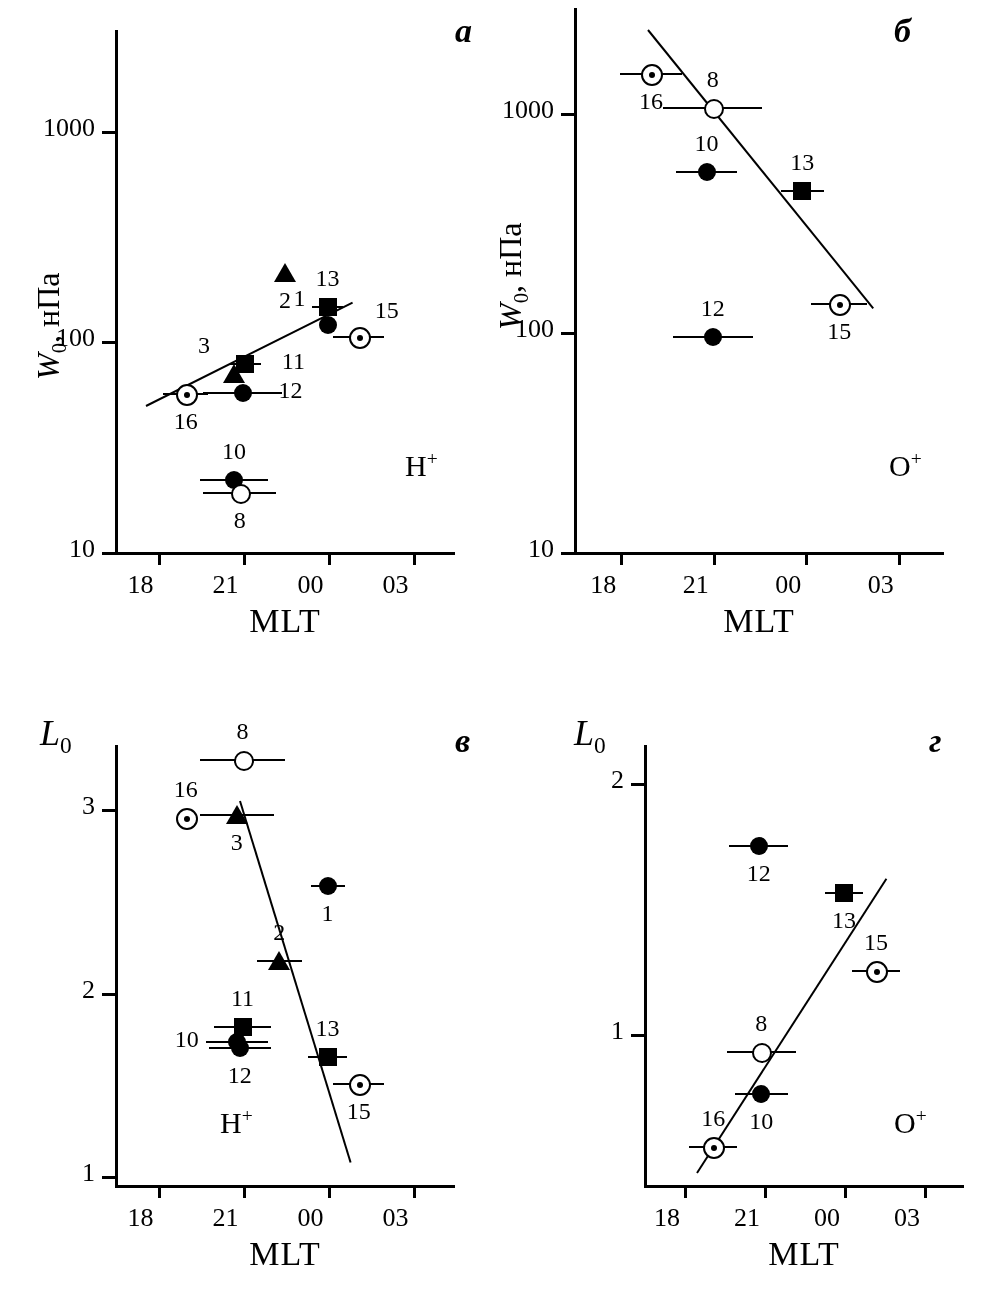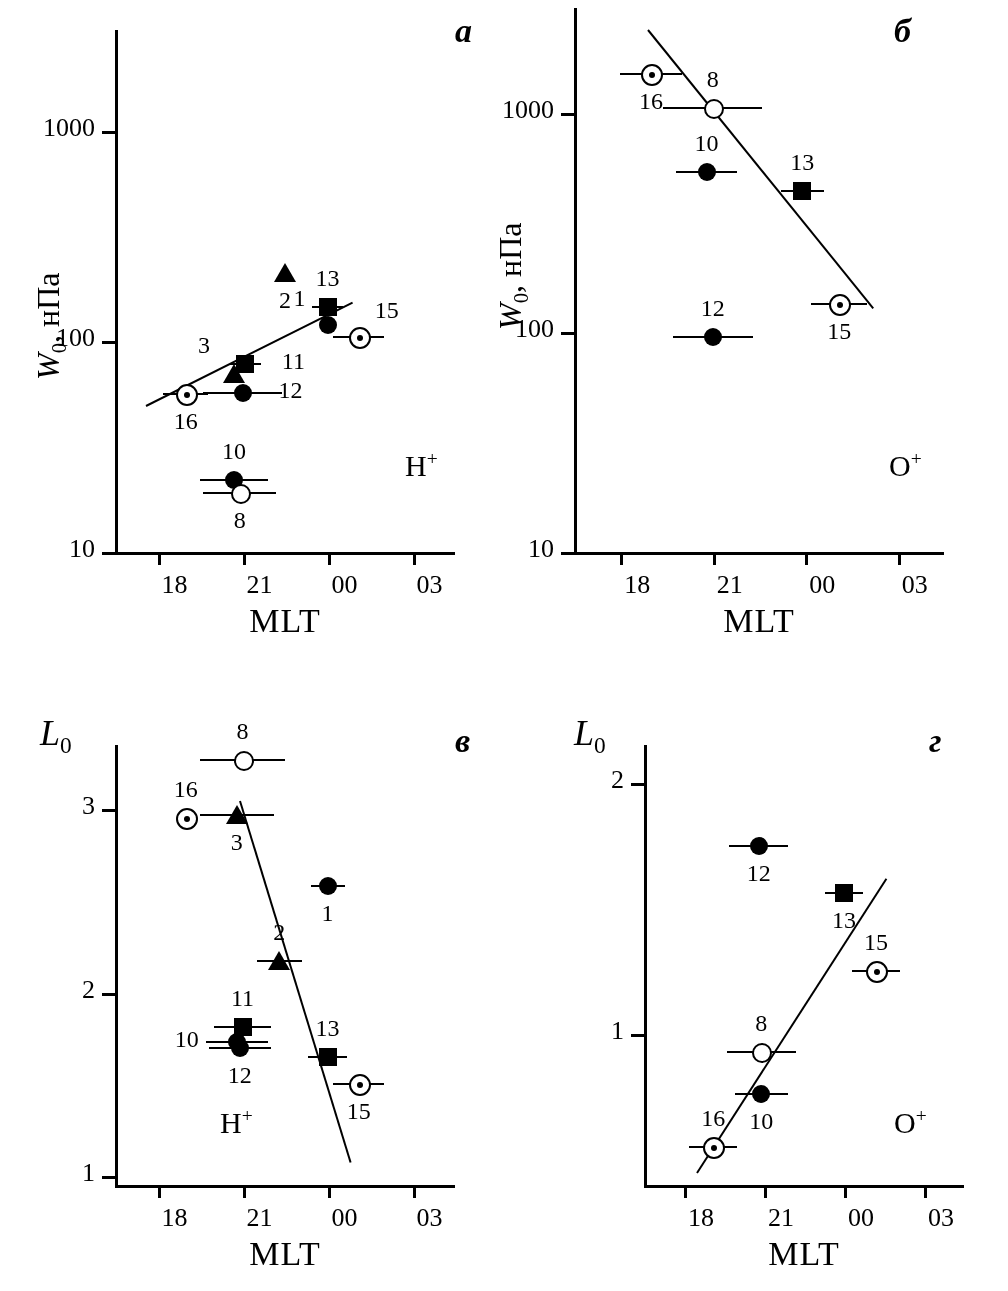--- a/index.html
+++ b/index.html
@@ -7,21 +7,21 @@
     width:1008px;height:1291px;
     background:#fff;
     font-family:"Liberation Serif", serif;
     color:#000;
     position:relative;
     overflow:hidden;
   }
   .panel{position:absolute;}
   .axis-line{position:absolute;background:#000;}
   .tick{position:absolute;background:#000;}
-  .ticklabel{position:absolute;font-size:26px;text-align:right;}
+  .ticklabel{position:absolute;font-size:26px;text-align:left;}
   .axistitle{position:absolute;font-size:34px;letter-spacing:1px;}
   .panel-letter{position:absolute;font-size:34px;font-style:italic;font-weight:bold;}
   .species{position:absolute;font-size:30px;}
   .sup{font-size:0.65em;vertical-align:super;}
   .sub{font-size:0.65em;vertical-align:sub;}
   .ylabel-h{position:absolute;font-size:32px;}
   .ptlabel{position:absolute;font-size:24px;text-align:center;white-space:nowrap;}
   .errbar{position:absolute;background:#000;height:2px;}
   .marker{position:absolute;}
   .m-fcircle{border-radius:50%;background:#000;}

